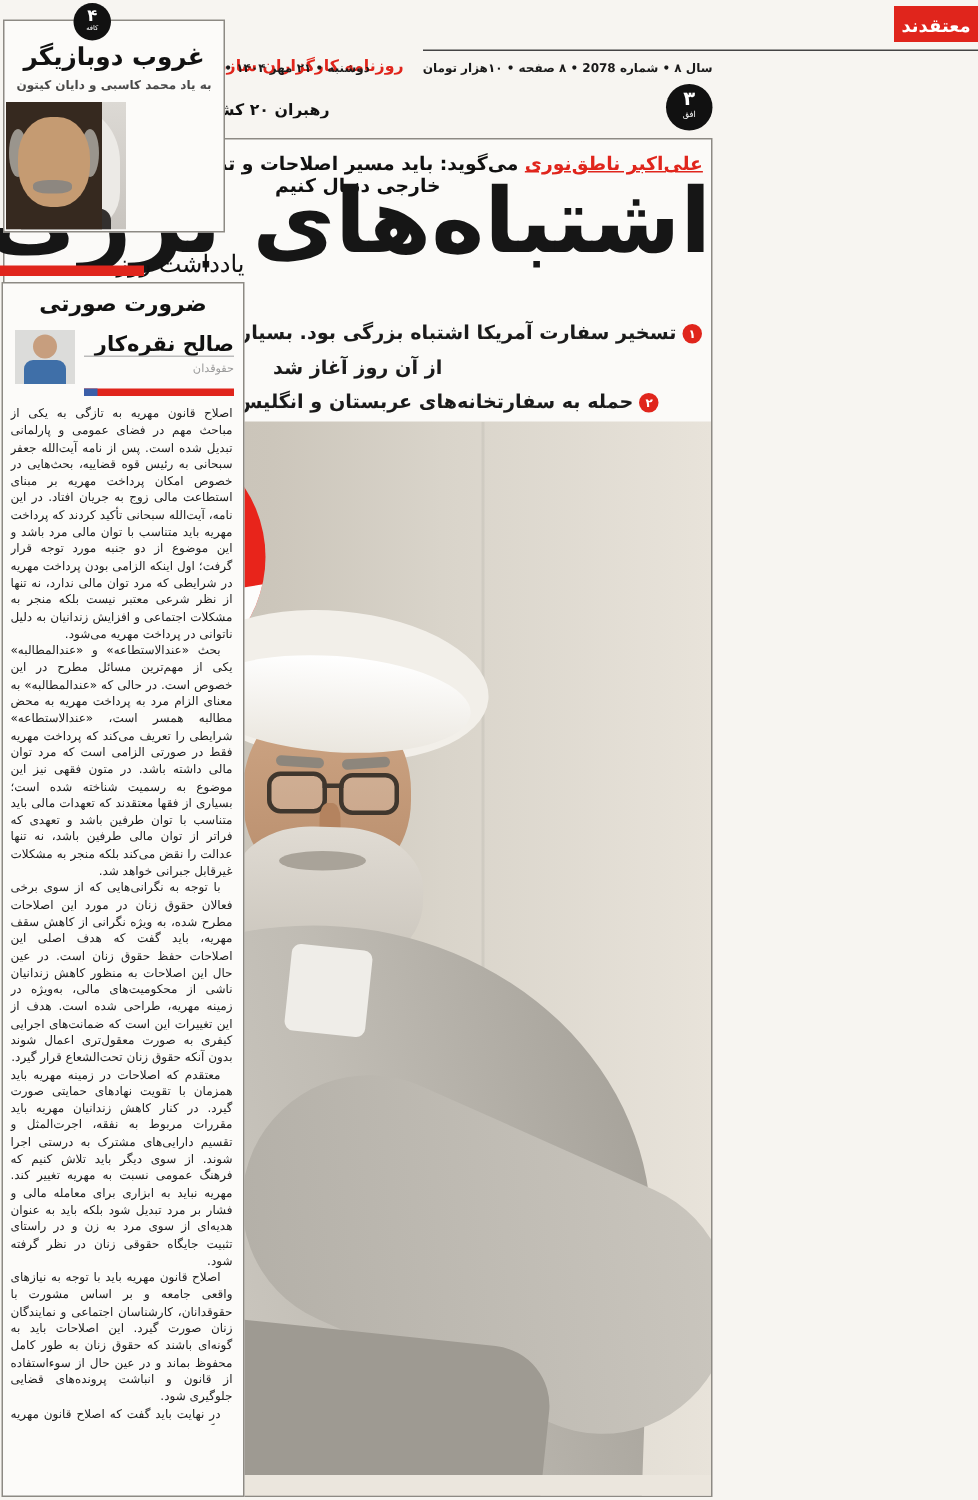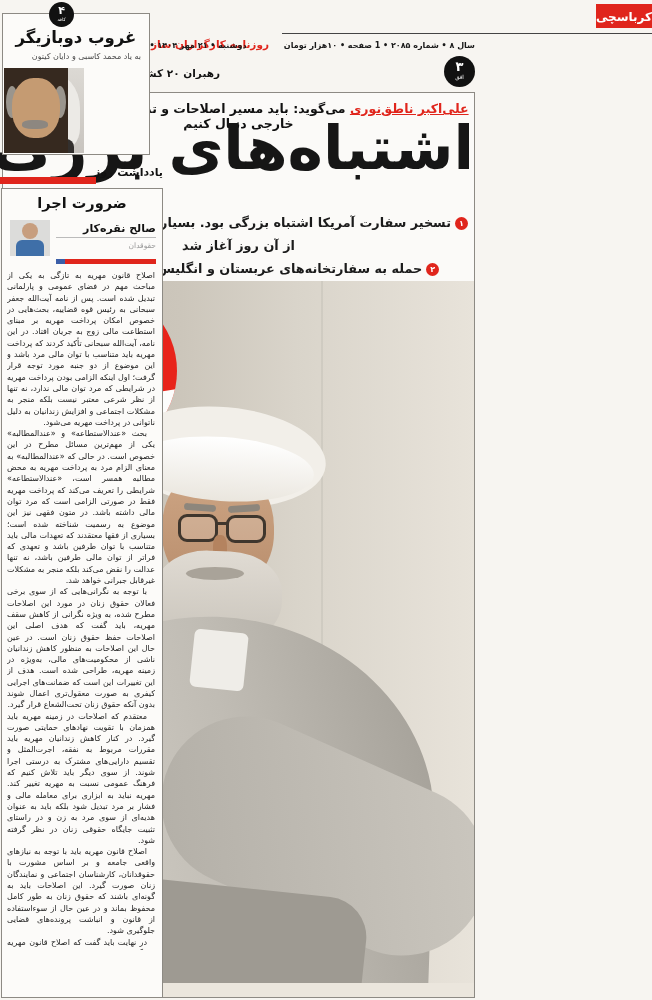--- a/index.html
+++ b/index.html
@@ -87,60 +87,60 @@
   .credit-strip { position:absolute; left:0; right:0; bottom:0; height:14px; background:#ebe6dd; }
   .credit { position:absolute; left:28px; bottom:2px; font-size:7.8px; font-weight:bold; color:#c0271e; }
   .credit .dot { display:inline-block; width:7px; height:7px; border-radius:50%; background:#e0251c; vertical-align:-1px; margin-left:3px; }
 
   
   .cafe-box { right:502px; left:2px; top:13px; height:142px; border:1px solid #8d8a84; background:#fcfbf9; position:absolute; }
   .cafe-badge { position:absolute; right:578px; top:2px; width:25px; height:25px; z-index:3; }
   .cafe-badge .bn { font-size:11px; line-height:13px; margin-top:2px; }
   .cafe-badge .bl { font-size:4.5px; line-height:5px; }
   .cafe-title { position:absolute; top:14px; right:8px; left:8px; text-align:center; font-size:16.5px; font-weight:bold; color:#121212; }
-  .cafe-sub   { position:absolute; top:38px; right:8px; left:8px; font-size:8px; font-weight:normal; color:#4a4a4a; }
+  .cafe-sub   { position:absolute; top:38px; right:8px; left:8px; font-size:8px; font-weight:bold; color:#4a4a4a; }
   .cafe-photo { position:absolute; left:1px; right:1px; top:54px; height:85px; overflow:hidden; }
   .cpL { position:absolute; right:64px; left:0; top:0; bottom:0; background:linear-gradient(180deg,#dcd9d4,#c8c4bf); }
   .w-hair { position:absolute; right:4px; top:4px; width:68px; height:80px; background:#eceae6; border-radius:45% 45% 30% 30%; }
   .w-face { position:absolute; right:18px; top:16px; width:38px; height:46px; background:#c9a184; border-radius:48%; }
   .w-lens { position:absolute; width:15px; height:11px; border:2px solid #222; border-radius:4px; }
   .w-top  { position:absolute; right:10px; bottom:0; width:60px; height:14px; background:#33302e; border-radius:8px 8px 0 0; }
   .cpR { position:absolute; left:0; width:64px; top:0; bottom:0; background:#36291f; }
   .m-face { position:absolute; right:8px; top:10px; width:48px; height:60px; background:#c59b72; border-radius:45%; }
   .m-hair { position:absolute; width:12px; height:32px; background:#9a958d; border-radius:50%; top:18px; }
   .m-must { position:absolute; right:20px; top:52px; width:26px; height:9px; background:#8d8780; border-radius:40%; }
 
   .note-row { position:absolute; right:489px; left:0; top:166px; height:18px; }
-  .note-label { position:absolute; right:0; top:0; font-size:11px; font-weight:bold; color:#111; }
+  .note-label { position:absolute; right:0; top:0; font-size:16px; font-weight:normal; color:#111; }
   .note-bar { position:absolute; left:0; bottom:0; width:96px; height:7px; background:#e0251c; }
 
   .note-box { position:absolute; right:489px; left:1px; top:188px; bottom:2px; border:1px solid #8d8a84; background:#fcfbf9; overflow:hidden; }
   .note-title { text-align:center; font-size:14.5px; font-weight:bold; color:#121212; line-height:17px; margin-top:6px; }
   .note-dek { text-align:center; font-size:8.3px; font-weight:bold; color:#333; margin-top:4px; }
   .auth { position:relative; height:44px; margin:8px 6px 0 6px; }
   .auth-photo { position:absolute; left:2px; top:0; width:40px; height:36px; background:#dcdcda; overflow:hidden; }
   .a-head { position:absolute; right:12px; top:3px; width:16px; height:16px; background:#c79e7e; border-radius:50%; }
   .a-shirt { position:absolute; right:6px; top:20px; width:28px; height:16px; background:#3f6fa8; border-radius:6px 6px 0 0; }
-  .auth-name { position:absolute; right:0; top:2px; font-size:11px; font-weight:bold; color:#111;text-align:center; }
+  .auth-name { position:absolute; right:0; top:2px; font-size:14px; font-weight:bold; color:#111;text-align:center; }
   .auth-rule { position:absolute; right:0; left:48px; top:17px; height:1px; background:#bbb; }
   .auth-role { position:absolute; right:0; top:21px; font-size:7.5px; color:#9a9a9a; }
   .auth-bar { position:absolute; right:0; left:48px; bottom:0; height:5px; background:#e0251c; }
   .auth-bar .blue { position:absolute; left:0; top:0; width:9px; height:5px; background:#3b5ea8; }
   .note-body { margin:6px 7px 0 5px; font-size:8px; line-height:11.3px; color:#222; text-align:justify; text-align-last:right; height:680px; overflow:hidden; }
   .note-body p + p { text-indent:8px; }
 </style>
 </head>
 <body>
 
 <div class="pg">
 
-  <div class="corner-frag">کرباسچی</div>
+  <div class="corner-frag">معتقدند</div>
   <div class="abs top-rule"></div>
   <div class="abs hdr-row">
-    <span class="hdr-issue">سال ۸ • شماره ۲۰۸۵ • 1 صفحه • ۱۰هزار تومان</span>
+    <span class="hdr-issue">سال ۸ • شماره 2078 • ۸ صفحه • ۱۰هزار تومان</span>
     <span class="hdr-brand">روزنامه کارگزاران سازندگی ایران</span>
     <span class="hdr-date">دوشنبه • ۲۱ مهر ۱۴۰۴ • ۲۰ ربیع‌الثانی ۱۴۴۷ • ۱۳ اکتبر ۲۰۲۵</span>
   </div>
 
   <div class="abs tstrip">
     <div class="badge t-badge">
       <span class="bn">۳</span>
       <span class="bl">افق</span>
     </div>
     <div class="t-deck">رهبران ۲۰ کشور جهان در اجلاس شرم‌الشیخ برای آینده خاورمیانه تصمیم می‌گیرند</div>
@@ -231,21 +231,21 @@
       </div>
     </div>
   </div>
 
   <div class="note-row">
     <span class="note-label">یادداشت روز</span>
     <span class="note-bar"></span>
   </div>
 
   <div class="note-box">
-    <div class="note-title">ضرورت اجرا</div>
+    <div class="note-title">ضرورت صورتی</div>
 
     <div class="auth">
       <div class="auth-photo">
         <div class="a-head"></div>
         <div class="a-shirt"></div>
       </div>
       <div class="auth-name">صالح نقره‌کار</div>
       <div class="auth-rule"></div>
       <div class="auth-role">حقوقدان</div>
       <div class="auth-bar">

